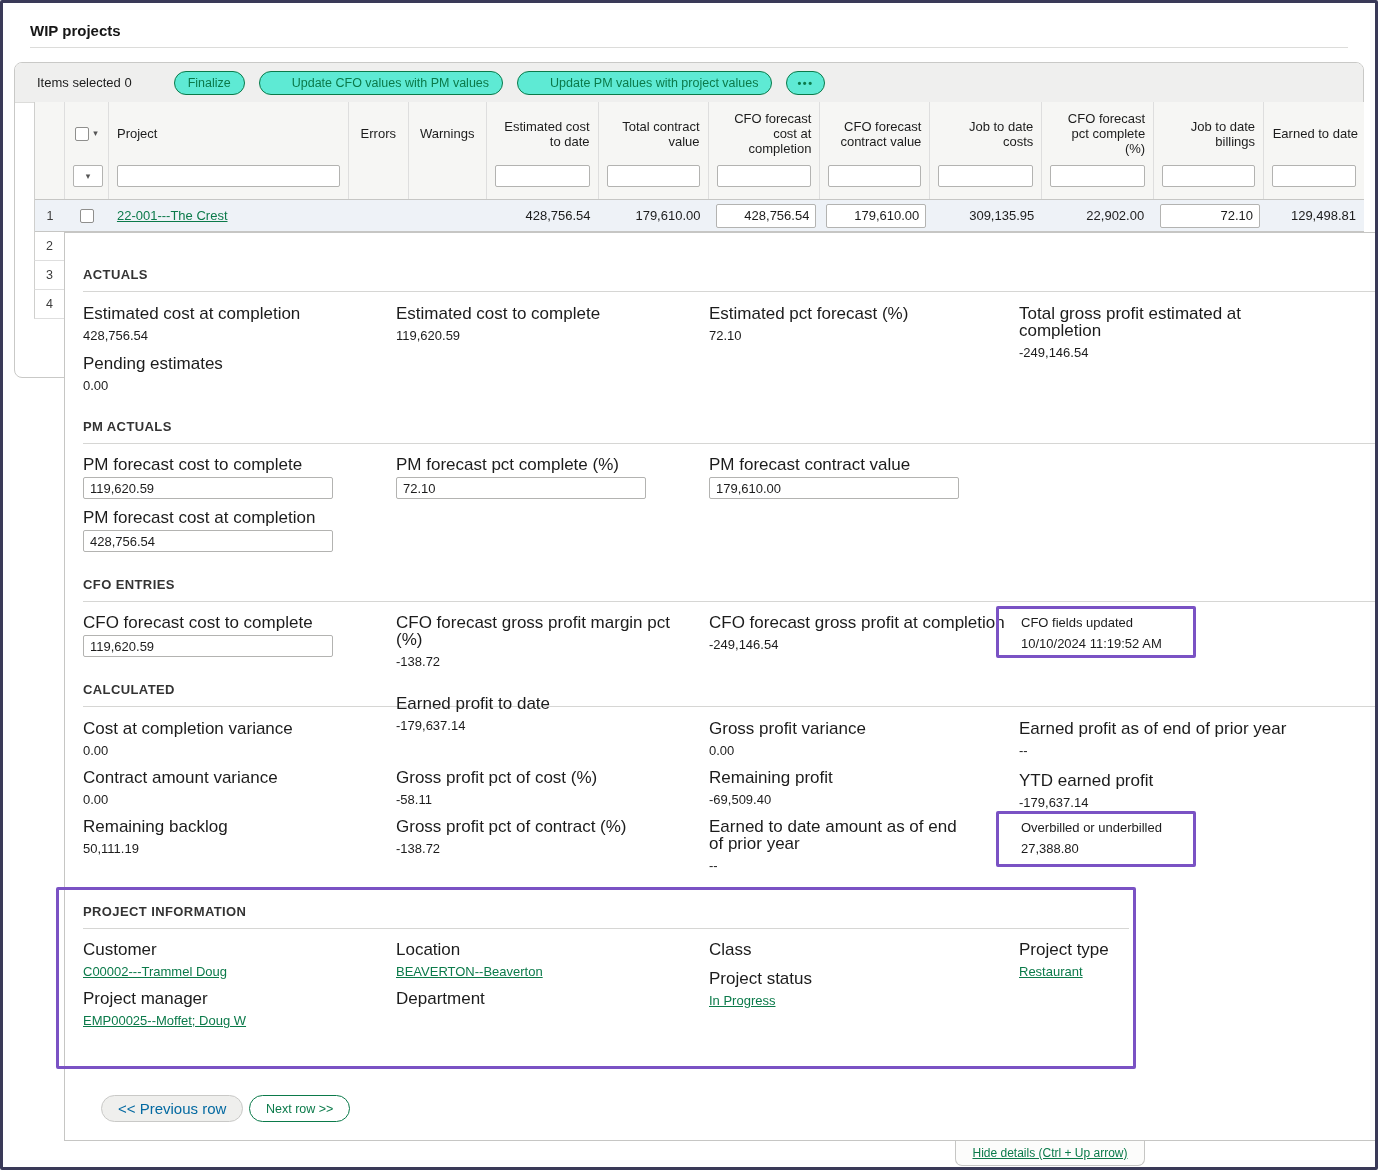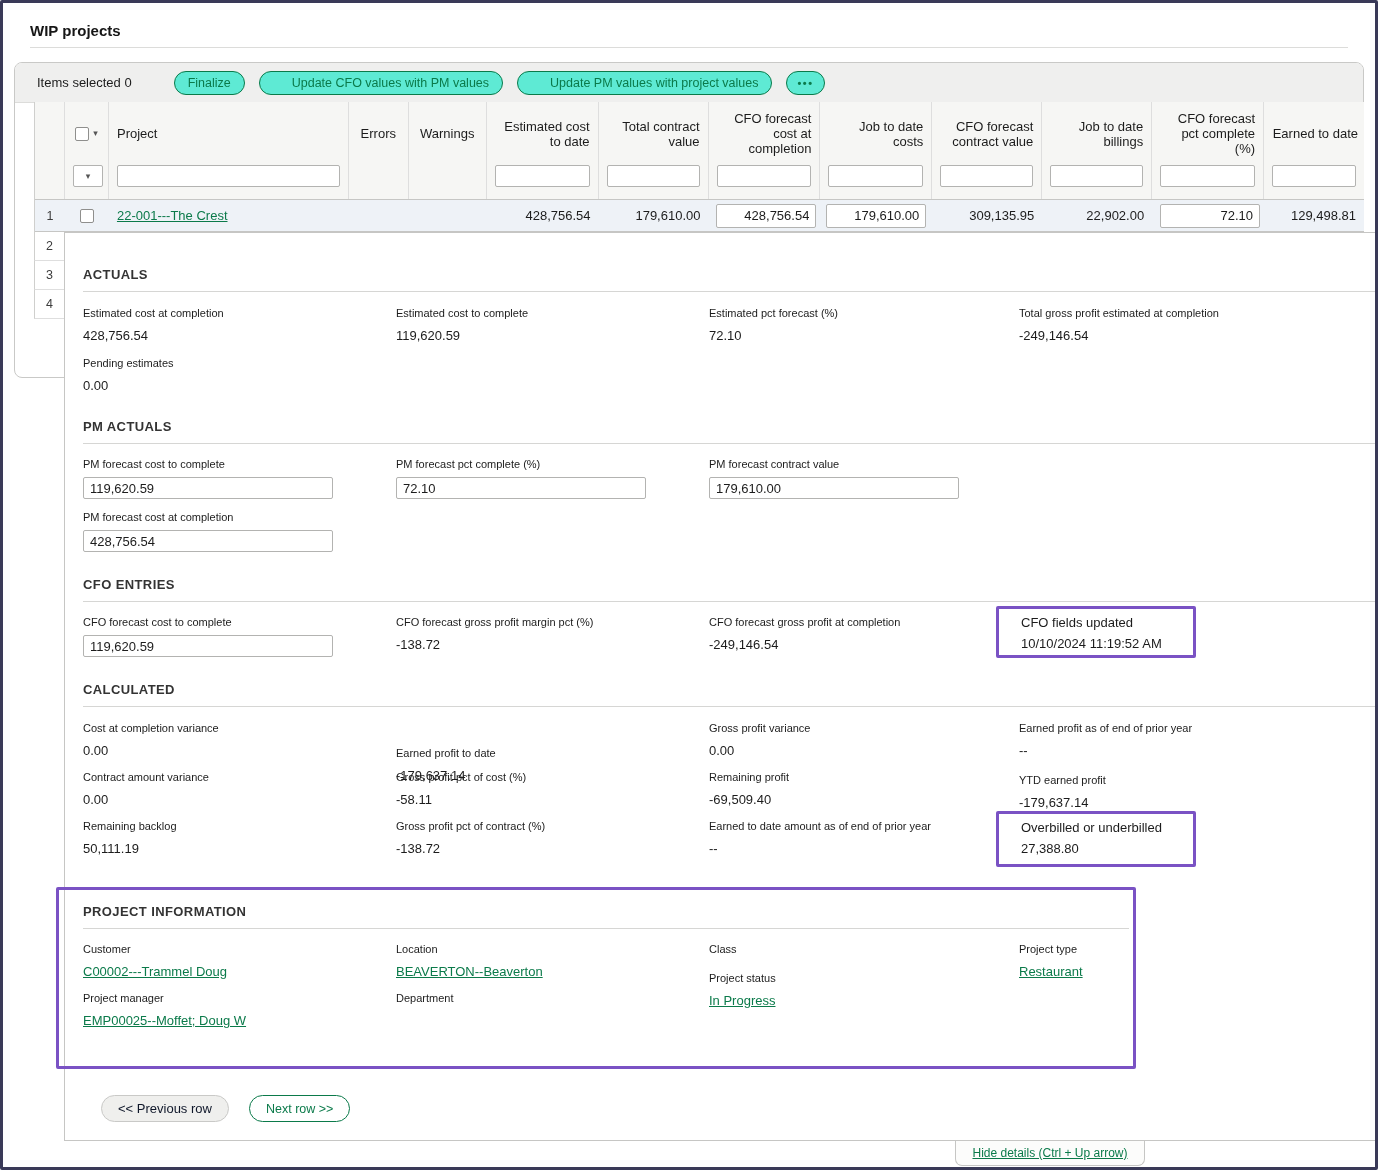--- a/index.html
+++ b/index.html
@@ -42,30 +42,30 @@
   .cb-dd { width:30px; height:22px; border:1px solid #b3b3b1; border-radius:2px; background:#fff; display:flex; align-items:center; justify-content:center; cursor:pointer; }
   .gut-row { position:absolute; left:34px; width:30px; height:29px; background:#fff; border-left:1px solid #cfcfcd; border-bottom:1px solid #dedede; display:flex; align-items:center; justify-content:center; font-size:12.5px; color:#3c3c3c; z-index:2; }
   .row-num { font-size:12.5px; color:#3c3c3c; }
   .link { color:#0b7a4a; text-decoration:underline; cursor:pointer; }
 
   
   .panel { position:absolute; left:64px; top:232px; width:1311px; height:909px; background:#fff; border:1px solid #c6c6c4; border-right:none; z-index:5; }
   .sech { position:absolute; font-size:13px; font-weight:700; color:#333; letter-spacing:.4px; }
   .rule { position:absolute; left:18px; right:0; height:1px; background:#d6d6d4; }
   .fld { position:absolute; width:300px; }
-  .fld .lab { font-size:11px; color:#1c1c1c; line-height:17px; }
+  .fld .lab { font-size:17px; color:#1c1c1c; line-height:17px; }
   .fld .val { font-size:13px; color:#1c1c1c; line-height:16px; margin-top:6px; }
   .fld .val.inputwrap { margin-top:4px; }
   .w250 { width:255px; }
   .txt.det { width:250px; height:22px; }
   .pbox { position:absolute; border:3px solid #7a52c4; border-radius:2px; width:200px; padding:6px 0 0 22px; background:transparent; }
   .pbox .lab { font-size:13px; color:#1c1c1c; }
   .pbox .val { font-size:13px; color:#1c1c1c; margin-top:6px; }
   .pi-rect { position:absolute; left:-9px; top:654px; width:1080px; height:182px; border:3px solid #7a52c4; border-radius:2px; pointer-events:none; }
-  .btn-gray { position:absolute; height:27px; padding:0 16px; border:1px solid #c9c9c7; border-radius:14px; background:#efefed; color:#0f172a; font-size:13px; display:inline-flex; align-items:center; cursor:default; }
+  .btn-gray { position:absolute; height:27px; padding:0 16px; border:1px solid #c9c9c7; border-radius:14px; background:#efefed; color:#0369a1; font-size:15px; display:inline-flex; align-items:center; cursor:default; }
   .btn-green { position:absolute; height:27px; padding:0 16px; border:1px solid #0b7a4a; border-radius:14px; background:#fff; color:#0b7a4a; font-size:12.5px; display:inline-flex; align-items:center; cursor:pointer; }
 
   .hide-tab { position:absolute; left:955px; top:1141px; width:190px; height:25px; background:#fcfcfb; border:1px solid #c6c6c4; border-top:none; border-radius:0 0 7px 7px; display:flex; align-items:center; justify-content:center; z-index:6; }
   .hide-tab span { font-size:12px; }
 </style>
 </head>
 <body>
 
 <div id="stage">
   <div class="frame"></div>
@@ -117,34 +117,34 @@
         <div class="th-filter"><input class="txt flt" style=""></div>
       </div>
       <div class="th c4">
         <div class="th-label right">Total contract value</div>
         <div class="th-filter"><input class="txt flt" style=""></div>
       </div>
       <div class="th c5">
         <div class="th-label right">CFO forecast cost at completion</div>
         <div class="th-filter"><input class="txt flt" style=""></div>
       </div>
+      <div class="th c6">
+        <div class="th-label right">CFO forecast contract value</div>
+        <div class="th-filter"><input class="txt flt" style=""></div>
+      </div>
       <div class="th c7">
         <div class="th-label right">Job to date costs</div>
         <div class="th-filter"><input class="txt flt" style=""></div>
       </div>
-      <div class="th c6">
-        <div class="th-label right">CFO forecast contract value</div>
+      <div class="th c9">
+        <div class="th-label right">CFO forecast pct complete (%)</div>
         <div class="th-filter"><input class="txt flt" style=""></div>
       </div>
       <div class="th c8">
         <div class="th-label right">Job to date billings</div>
-        <div class="th-filter"><input class="txt flt" style=""></div>
-      </div>
-      <div class="th c9">
-        <div class="th-label right">CFO forecast pct complete (%)</div>
         <div class="th-filter"><input class="txt flt" style=""></div>
       </div>
       <div class="th c13" style="border-right:none">
         <div class="th-label right" style="white-space:nowrap;padding-right:6px">Earned to date</div>
         <div class="th-filter"><input class="txt flt" style=""></div>
       </div>
     </div>
 
     <div class="row1">
       <div class="cell c-num center row-num">1</div>
@@ -247,21 +247,21 @@
       <div class="val">0.00</div>
     </div>
     <div class="fld" style="left:18px;top:536px">
       <div class="lab">Contract amount variance</div>
       <div class="val">0.00</div>
     </div>
     <div class="fld" style="left:18px;top:585px">
       <div class="lab">Remaining backlog</div>
       <div class="val">50,111.19</div>
     </div>
-    <div class="fld" style="left:331px;top:512px">
+    <div class="fld" style="left:331px;top:462px">
       <div class="lab">Earned profit to date</div>
       <div class="val">-179,637.14</div>
     </div>
     <div class="fld" style="left:331px;top:536px">
       <div class="lab">Gross profit pct of cost (%)</div>
       <div class="val">-58.11</div>
     </div>
     <div class="fld" style="left:331px;top:585px">
       <div class="lab">Gross profit pct of contract (%)</div>
       <div class="val">-138.72</div>

